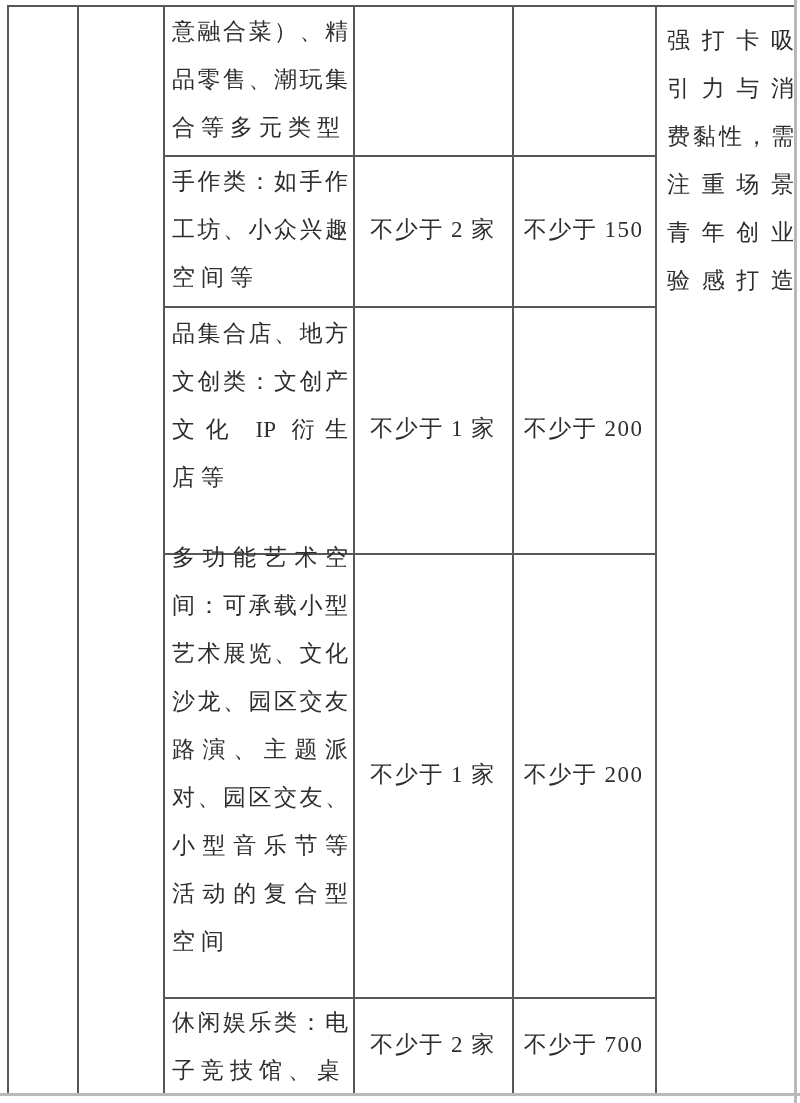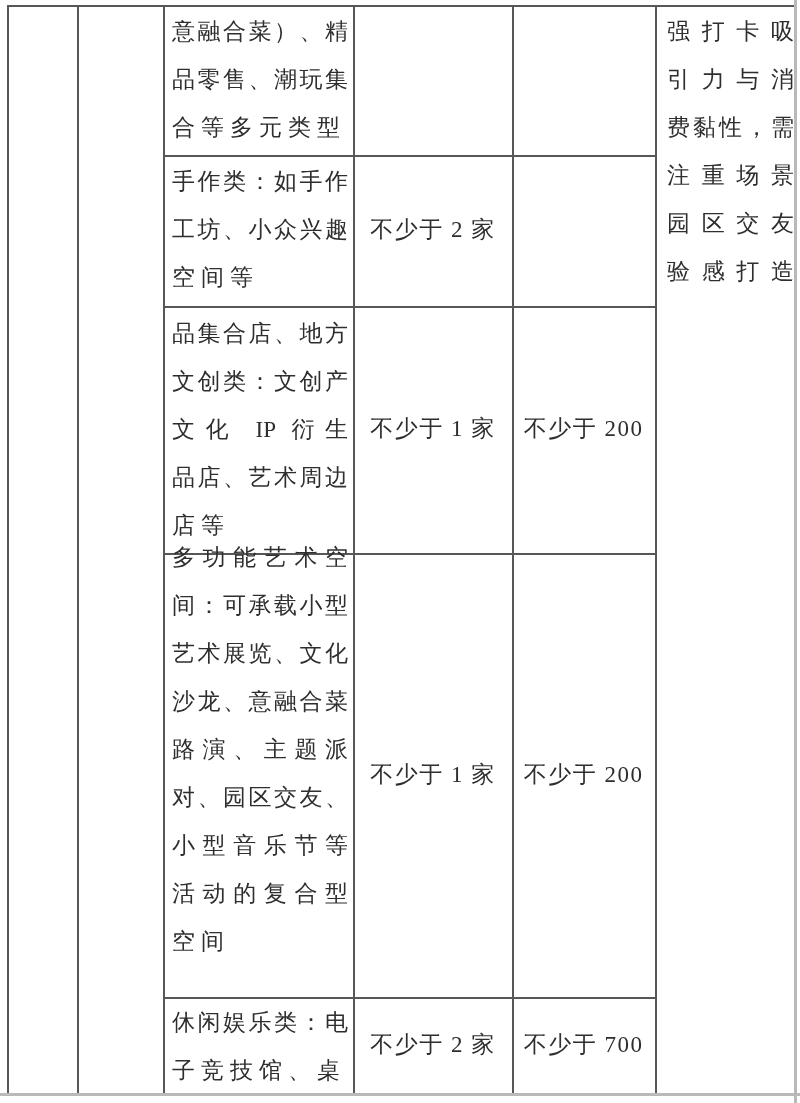--- a/index.html
+++ b/index.html
@@ -96,52 +96,52 @@
   <div class="cell desc-cell" style="top:158px;">
       <div class="tline j">手作类：如手作</div>
       <div class="tline j">工坊、小众兴趣</div>
       <div class="tline last">空间等</div>
     </div>
 
   <div class="cell desc-cell" style="top:310px;">
       <div class="tline j">品集合店、地方</div>
       <div class="tline j">文创类：文创产</div>
       <div class="tline j">文化 IP 衍生</div>
-      <div class="tline j">品店、艺术周边</div>
       <div class="tline last">店等</div>
     </div>
 
   <div class="cell desc-cell" style="top:534px;">
       <div class="tline j">多功能艺术空</div>
       <div class="tline j">间：可承载小型</div>
       <div class="tline j">艺术展览、文化</div>
-      <div class="tline j">沙龙、意融合菜</div>
+      <div class="tline j">沙龙、园区交友</div>
       <div class="tline j">路演、主题派</div>
       <div class="tline j">对、园区交友、</div>
       <div class="tline j">小型音乐节等</div>
       <div class="tline j">活动的复合型</div>
       <div class="tline last">空间</div>
     </div>
 
   <div class="cell desc-cell" style="top:999px;">
       <div class="tline j">休闲娱乐类：电</div>
       <div class="tline last">子竞技馆、桌游</div>
     </div>
 
   <div class="cell num-cell count-cell" style="top:206px;">不少于 2 家</div>
   <div class="cell num-cell count-cell" style="top:405px;">不少于 1 家</div>
   <div class="cell num-cell count-cell" style="top:751px;">不少于 1 家</div>
   <div class="cell num-cell count-cell" style="top:1021px;">不少于 2 家</div>
 
+  <div class="cell num-cell area-cell" style="top:206px;">不少于 150</div>
   <div class="cell num-cell area-cell" style="top:405px;">不少于 200</div>
   <div class="cell num-cell area-cell" style="top:751px;">不少于 200</div>
   <div class="cell num-cell area-cell" style="top:1021px;">不少于 700</div>
 
-  <div class="cell note-cell" style="top:8px;">
+  <div class="cell note-cell" style="top:17px;">
       <div class="tline j">强打卡吸</div>
       <div class="tline j">引力与消</div>
       <div class="tline j">费黏性，需</div>
       <div class="tline j">注重场景</div>
-      <div class="tline j">园区交友</div>
+      <div class="tline j">青年创业</div>
       <div class="tline j">验感打造</div>
     </div>
 
 </div>
 
 </body></html>

